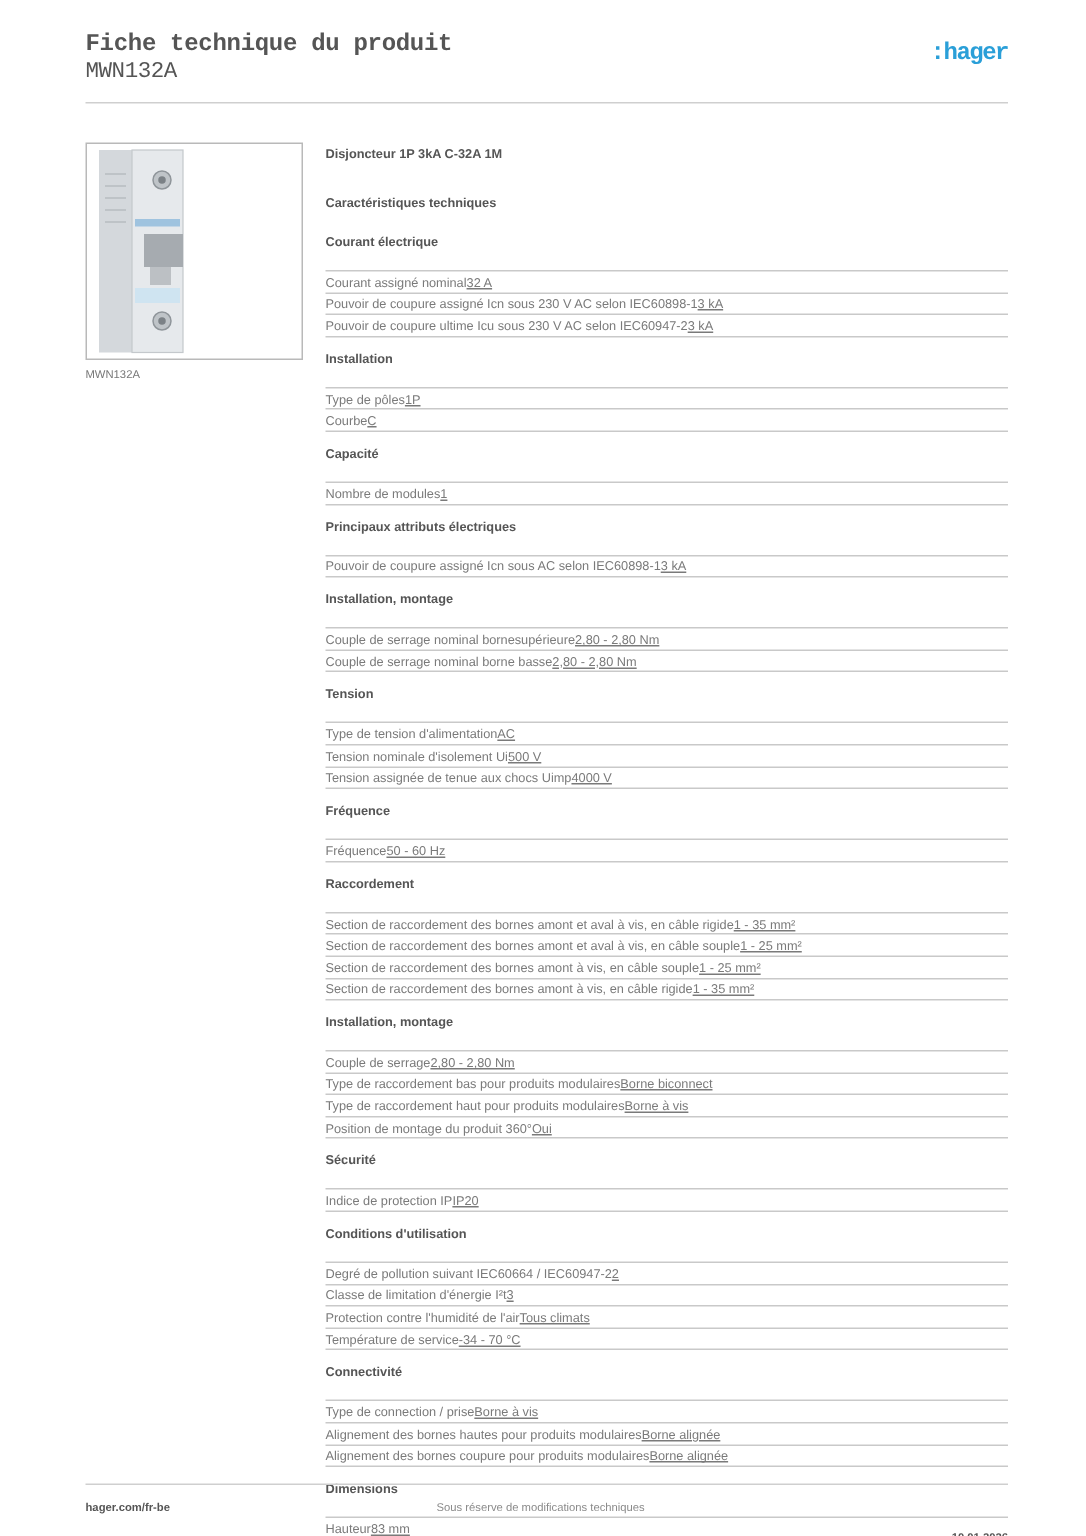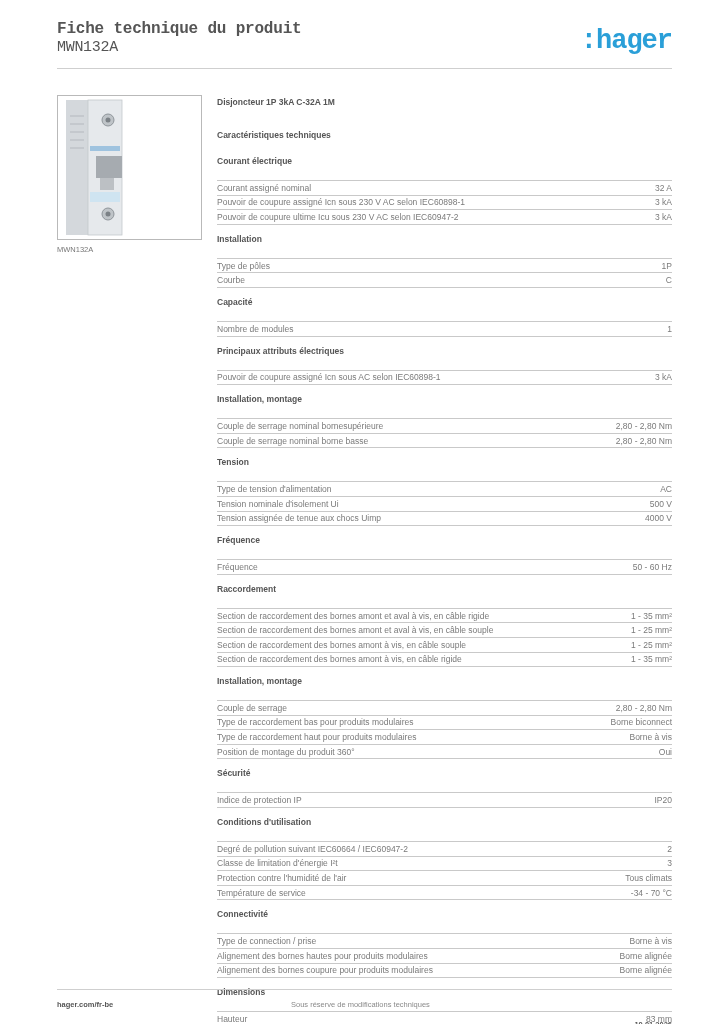--- a/index.html
+++ b/index.html
@@ -1,31 +1,31 @@
 <!DOCTYPE html>
 <html><head>
 <meta charset="utf-8">
 <style>
   html, body { margin: 0; padding: 0; background: #ffffff; }
   body { width: 724px; height: 1024px; position: relative; overflow: hidden;
          font-family: "Liberation Sans", sans-serif; color: #6b6b6b; }
   .header { position: absolute; left: 57px; top: 20px; width: 615px; height: 50px; font-family: Liberation Mono, monospace; }
   .title { position: absolute; left: 0; top: 0; font-size: 16px; font-weight: bold; color: #555555; letter-spacing: -0.2px; }
   .subtitle { position: absolute; left: 0; top: 19px; font-size: 15px; color: #555555; letter-spacing: -0.3px; }
-  .logo { position: absolute; right: 0; top: 6px; font-size: 27px; font-weight: bold; color: #2a9fd8; letter-spacing: -1px; }
+  .logo { position: absolute; right: 0; top: 6px; font-size: 16px; font-weight: bold; color: #2a9fd8; letter-spacing: -1px; }
   .hrule { position: absolute; left: 57px; width: 615px; height: 1px; background: #cfcfcf; }
   .product-frame { position: absolute; left: 57px; top: 95px; width: 145px; height: 145px; border: 1px solid #b9b9b9; box-sizing: border-box; background: #fff; }
   .product-caption { position: absolute; left: 57px; top: 245px; font-size: 7.5px; color: #777; }
   .content { position: absolute; left: 217px; top: 97px; width: 455px; }
   .product-name { font-size: 8.5px; font-weight: bold; color: #555; height: 33px; }
   .section-main { font-size: 8.5px; font-weight: bold; color: #555; height: 26px; }
   .section { margin-bottom: 9px; }
   .section-title { font-size: 8.5px; font-weight: bold; color: #555; height: 10px; line-height: 10px; padding-bottom: 14px; border-bottom: 1px solid #c9c9c9; }
-  .row { display: flex; justify-content: space-between; align-items: center; height: 13.6px; font-size: 8.5px; color: #7a7a7a; border-bottom: 1px solid #c9c9c9; }
-  .row .val { text-align: right; white-space: nowrap; }
+  .row { display: flex; justify-content: flex-start; align-items: center; height: 13.6px; font-size: 8.5px; color: #7a7a7a; border-bottom: 1px solid #c9c9c9; }
+  .row .val { text-align: right; white-space: nowrap; text-decoration: underline; }
   .footer { position: absolute; left: 57px; top: 1000px; width: 615px; font-size: 7.5px; }
   .footer .left { position: absolute; left: 0; font-weight: bold; color: #555; }
   .footer .center { position: absolute; left: 234px; color: #8a8a8a; }
   .footer .right { position: absolute; right: 0; font-weight: bold; color: #555; margin-top: 20px; }
 </style>
 </head>
 <body>
 
 <div class="header">
   <div class="title">Fiche technique du produit</div>

